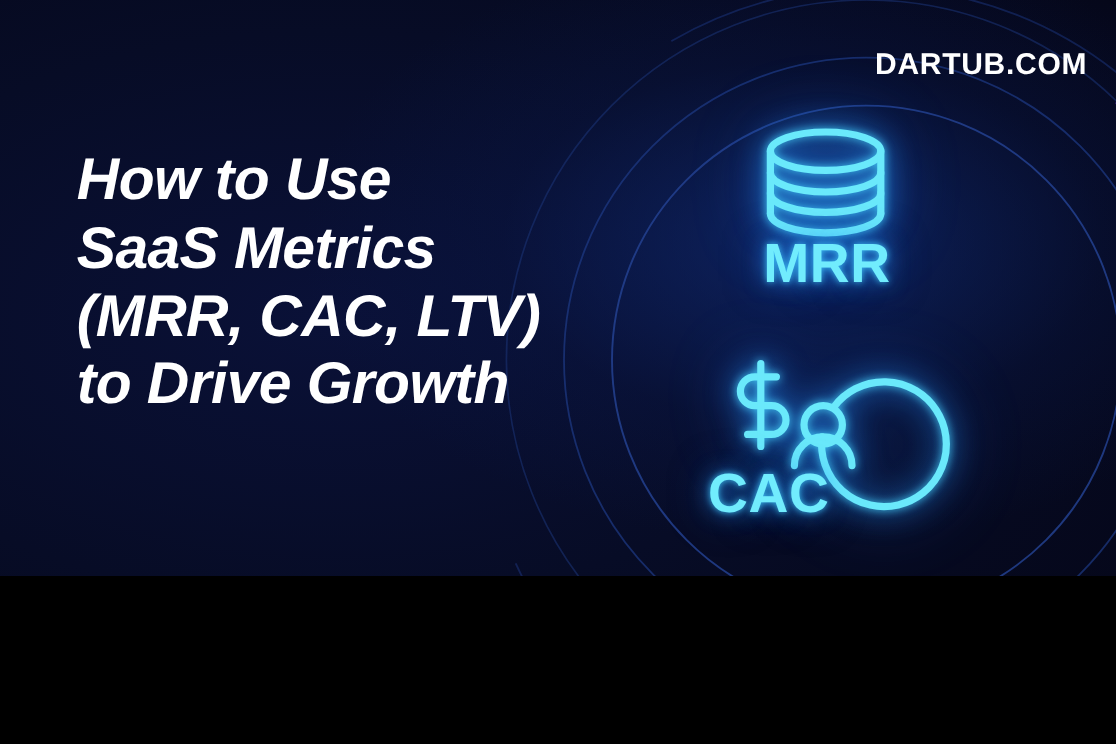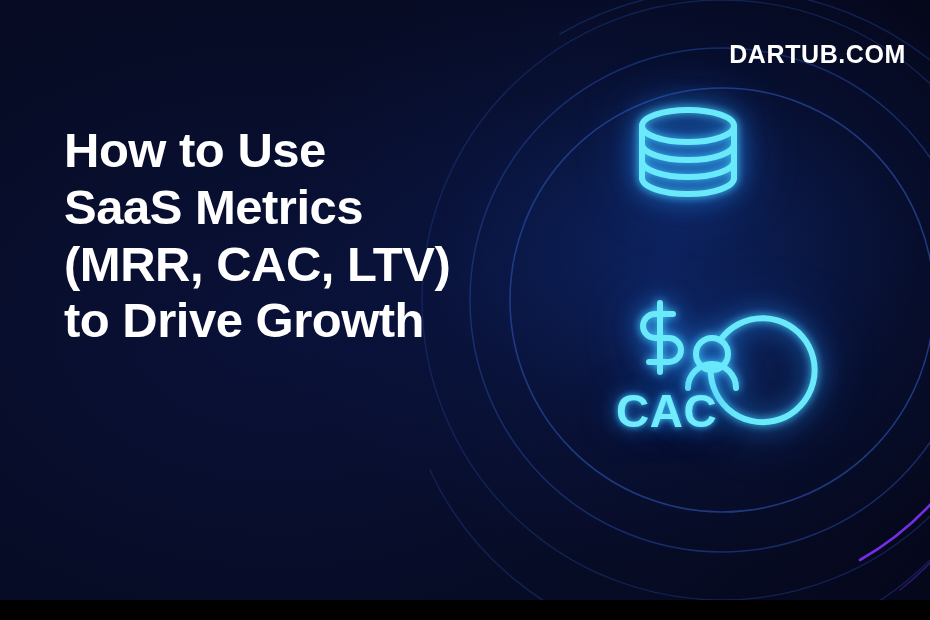--- a/index.html
+++ b/index.html
@@ -3,21 +3,21 @@
 <meta charset="utf-8">
 <style>
   html, body {
     margin: 0;
     padding: 0;
     background: #000;
   }
   #canvas {
     position: relative;
     width: 930px;
-    height: 600px;
+    height: 480px;
     overflow: hidden;
     font-family: "Liberation Sans", sans-serif;
     background:
       radial-gradient(ellipse 60% 70% at 72% 42%, rgba(18,52,140,0.55) 0%, rgba(10,26,80,0.28) 45%, rgba(4,8,28,0) 75%),
       radial-gradient(ellipse 85% 90% at 30% 55%, #0a1138 0%, #070c26 55%, #05071a 100%),
       linear-gradient(135deg, #05071a 0%, #080f2e 45%, #0a1238 70%, #060a20 100%);
   }
 
   
   .bg-arcs {
@@ -42,20 +42,21 @@
     position: absolute;
     left: 64px;
     top: 122px;
     width: 450px;
     color: #ffffff;
     font-size: 49px;
     font-weight: bold;
     line-height: 1.16;
     letter-spacing: -0.5px;
     white-space: pre-line;
+    font-style: italic;
   }
 
   
   .metrics {
     position: absolute;
     left: 0;
     top: 0;
     width: 930px;
     height: 620px;
     pointer-events: none;
@@ -72,21 +73,21 @@
     text-shadow:
       0 0 6px rgba(64,200,255,0.95),
       0 0 18px rgba(40,150,255,0.75),
       0 0 34px rgba(30,110,240,0.5);
     white-space: nowrap;
   }
 
   #metric-mrr { left: 628px; top: 104px; }
   #metric-mrr .metric-label { left: 8px; top: 92px; font-size: 46px; letter-spacing: 0.5px; }
 
-  #metric-cac { left: 615px; top: 276px; }
+  #metric-cac { left: 589px; top: 276px; }
   #metric-cac .metric-label { left: 1px; top: 112px; font-size: 46px; letter-spacing: 0.5px; }
 
   #metric-ltv { left: 757px; top: 252px; }
   #metric-ltv .metric-label { left: 1px; top: 92px; font-size: 46px; letter-spacing: 0.5px; }
 
   .glowsvg {
     display: block;
     overflow: visible;
     filter:
       drop-shadow(0 0 4px rgba(70,210,255,0.95))
@@ -128,20 +129,21 @@
 
     <div class="metric" id="metric-mrr">
       <svg class="glowsvg" width="120" height="96" viewBox="0 0 120 96">
         <ellipse cx="60" cy="22" rx="46" ry="16"></ellipse>
         <path d="M14 22 V 74"></path>
         <path d="M106 22 V 74"></path>
         <path d="M14 74 A 46 16 0 0 0 106 74"></path>
         <path d="M14 40 A 46 16 0 0 0 106 40"></path>
         <path d="M14 57 A 46 16 0 0 0 106 57"></path>
       </svg>
+      <div class="metric-label">MRR</div>
     </div>
 
     <div class="metric" id="metric-cac">
       <svg class="glowsvg" width="140" height="118" viewBox="0 0 140 118">
         <path d="M96 88 A 52 52 0 1 0 106 63"></path>
         <path d="M58 38 H 40 a 12 12 0 0 0 0 24 h 14 a 12 12 0 0 1 0 24 H 34"></path>
         <path d="M45 27 V 96"></path>
         <circle cx="97" cy="78" r="16"></circle>
         <path d="M73 112 a 24 24 0 0 1 48 0"></path>
       </svg>

